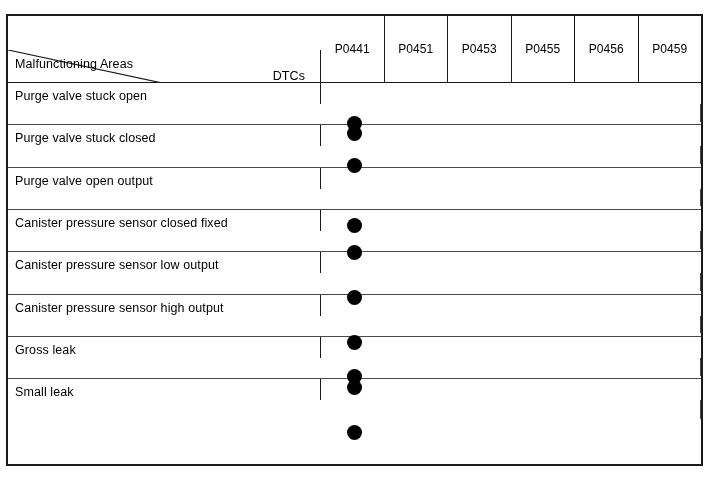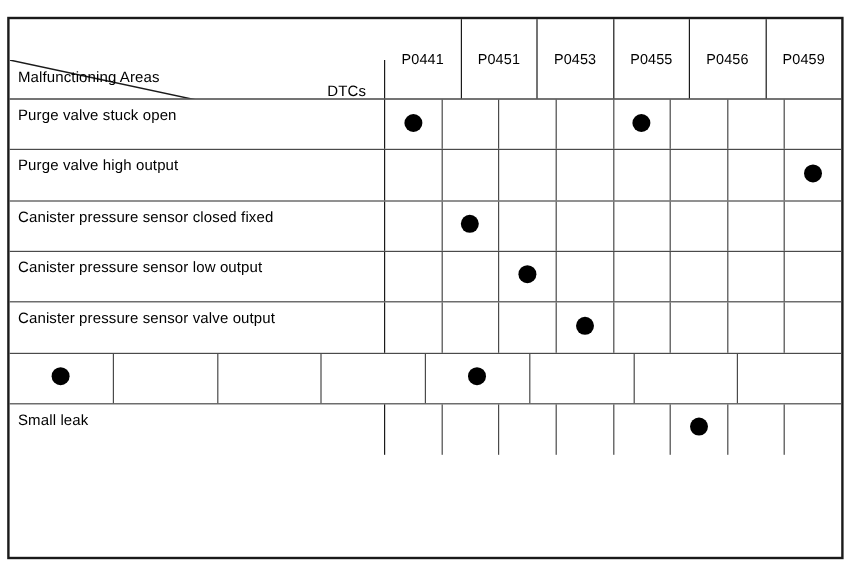--- a/index.html
+++ b/index.html
@@ -46,20 +46,21 @@
   }
 
   
   .row.header-row {
     height: 67px;
     border-bottom: 1px solid #1a1a1a;
   }
   
   .row.data-row {
     height: 42.33px;
+    flex-direction: column;
   }
 
   
   .label-cell {
     width: 313px;
     min-width: 313px;
     box-sizing: border-box;
     border-right: 1px solid #1a1a1a;
     position: relative;
     padding: 6px 0 0 7px;
@@ -162,24 +163,37 @@
       <div class="dtc-cell"></div>
       <div class="dtc-cell"></div>
       <div class="dtc-cell">
           <span class="dot" style="background: rgb(0, 0, 0);"></span>
         </div>
       <div class="dtc-cell"></div>
       <div class="dtc-cell"></div>
       <div class="dtc-cell"></div>
     </div>
 
-
-
-    <div class="row data-row">
-      <div class="label-cell">Purge valve high output</div>
+    <div class="row data-row">
+      <div class="label-cell">Purge valve stuck closed</div>
+      <div class="dtc-cell">
+          <span class="dot" style="background: rgb(0, 0, 0);"></span>
+        </div>
+      <div class="dtc-cell"></div>
+      <div class="dtc-cell"></div>
+      <div class="dtc-cell"></div>
+      <div class="dtc-cell"></div>
+      <div class="dtc-cell"></div>
+      <div class="dtc-cell"></div>
+      <div class="dtc-cell"></div>
+    </div>
+
+
+    <div class="row data-row">
+      <div class="label-cell">Purge valve open output</div>
       <div class="dtc-cell"></div>
       <div class="dtc-cell"></div>
       <div class="dtc-cell"></div>
       <div class="dtc-cell"></div>
       <div class="dtc-cell"></div>
       <div class="dtc-cell"></div>
       <div class="dtc-cell"></div>
       <div class="dtc-cell">
           <span class="dot" style="background: rgb(0, 0, 0);"></span>
         </div>
@@ -207,34 +221,35 @@
           <span class="dot" style="background: rgb(0, 0, 0);"></span>
         </div>
       <div class="dtc-cell"></div>
       <div class="dtc-cell"></div>
       <div class="dtc-cell"></div>
       <div class="dtc-cell"></div>
       <div class="dtc-cell"></div>
     </div>
 
     <div class="row data-row">
-      <div class="label-cell">Canister pressure sensor valve output</div>
-      <div class="dtc-cell"></div>
-      <div class="dtc-cell"></div>
-      <div class="dtc-cell"></div>
-      <div class="dtc-cell">
-          <span class="dot" style="background: rgb(0, 0, 0);"></span>
-        </div>
-      <div class="dtc-cell"></div>
-      <div class="dtc-cell"></div>
-      <div class="dtc-cell"></div>
-      <div class="dtc-cell"></div>
-    </div>
-
-    <div class="row data-row">
+      <div class="label-cell">Canister pressure sensor high output</div>
+      <div class="dtc-cell"></div>
+      <div class="dtc-cell"></div>
+      <div class="dtc-cell"></div>
+      <div class="dtc-cell">
+          <span class="dot" style="background: rgb(0, 0, 0);"></span>
+        </div>
+      <div class="dtc-cell"></div>
+      <div class="dtc-cell"></div>
+      <div class="dtc-cell"></div>
+      <div class="dtc-cell"></div>
+    </div>
+
+    <div class="row data-row">
+      <div class="label-cell">Gross leak</div>
       <div class="dtc-cell">
           <span class="dot" style="background: rgb(0, 0, 0);"></span>
         </div>
       <div class="dtc-cell"></div>
       <div class="dtc-cell"></div>
       <div class="dtc-cell"></div>
       <div class="dtc-cell">
           <span class="dot" style="background: rgb(0, 0, 0);"></span>
         </div>
       <div class="dtc-cell"></div>

